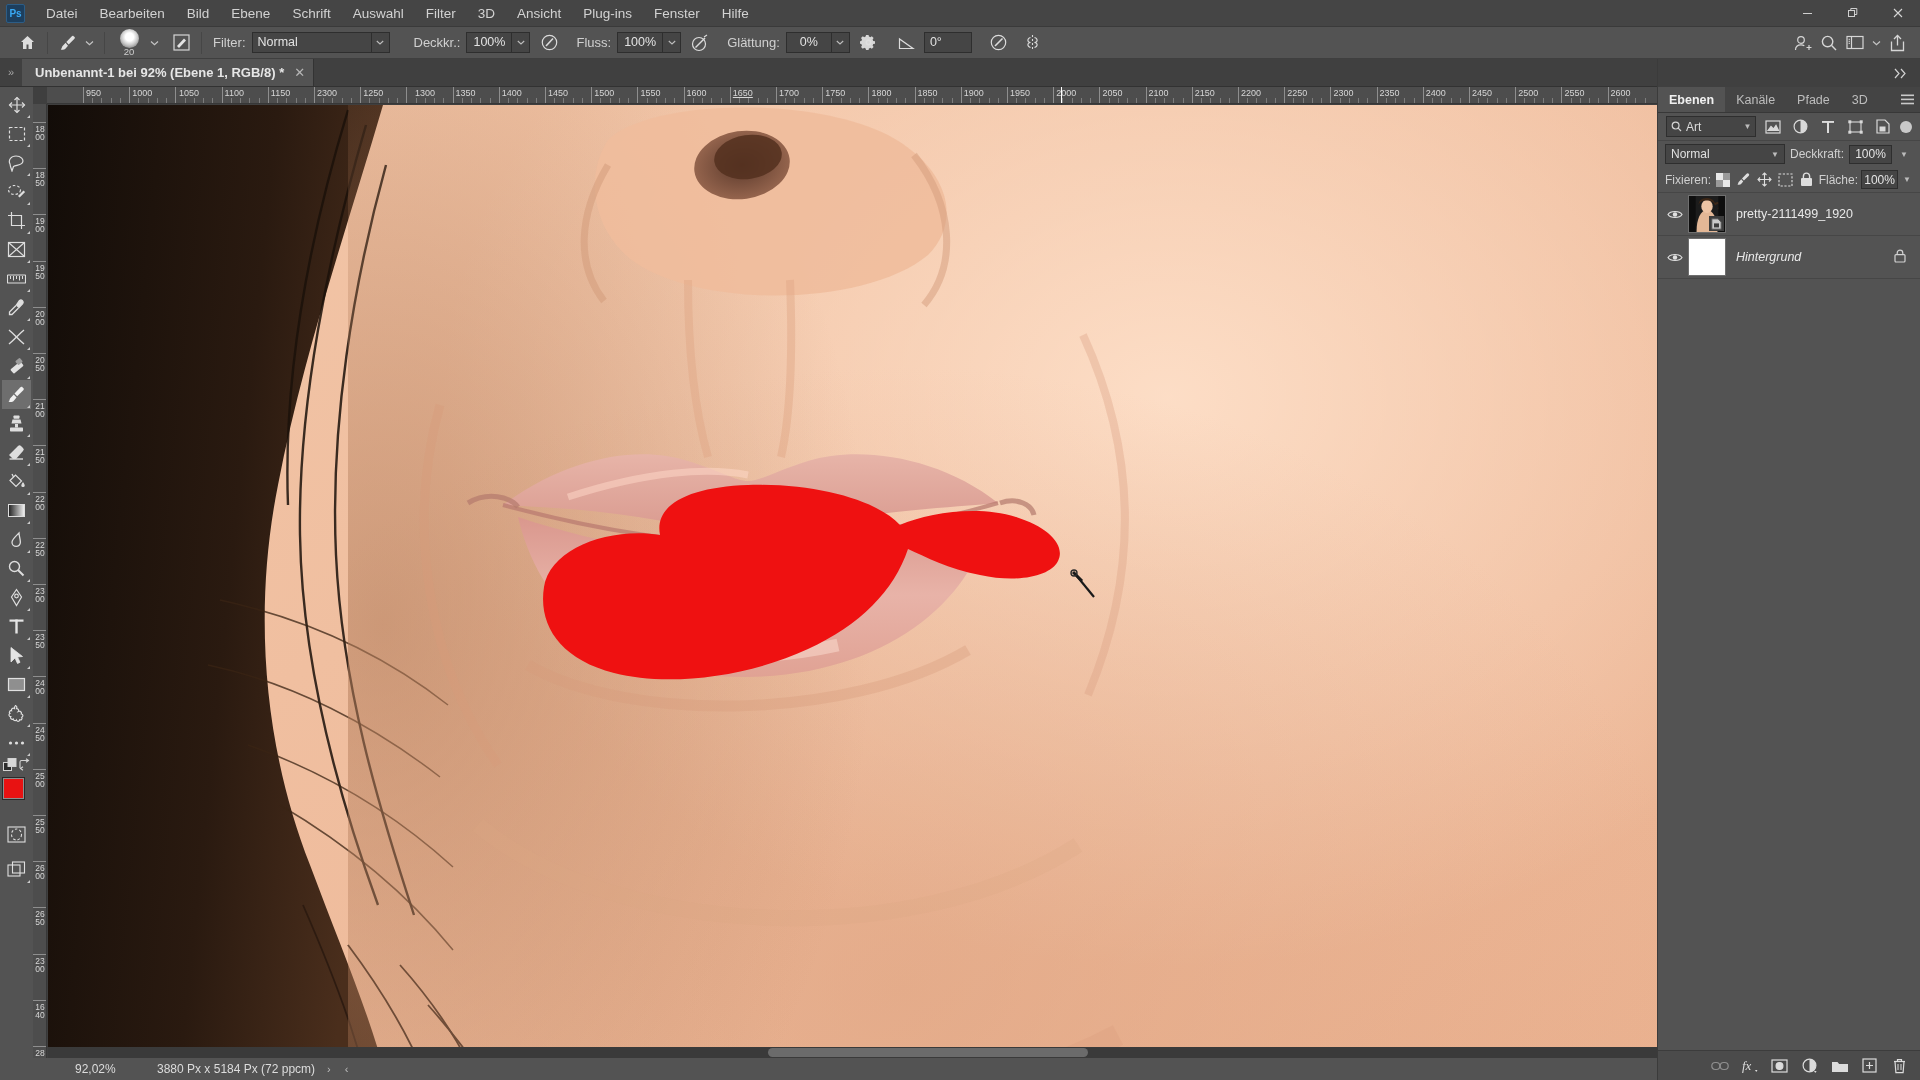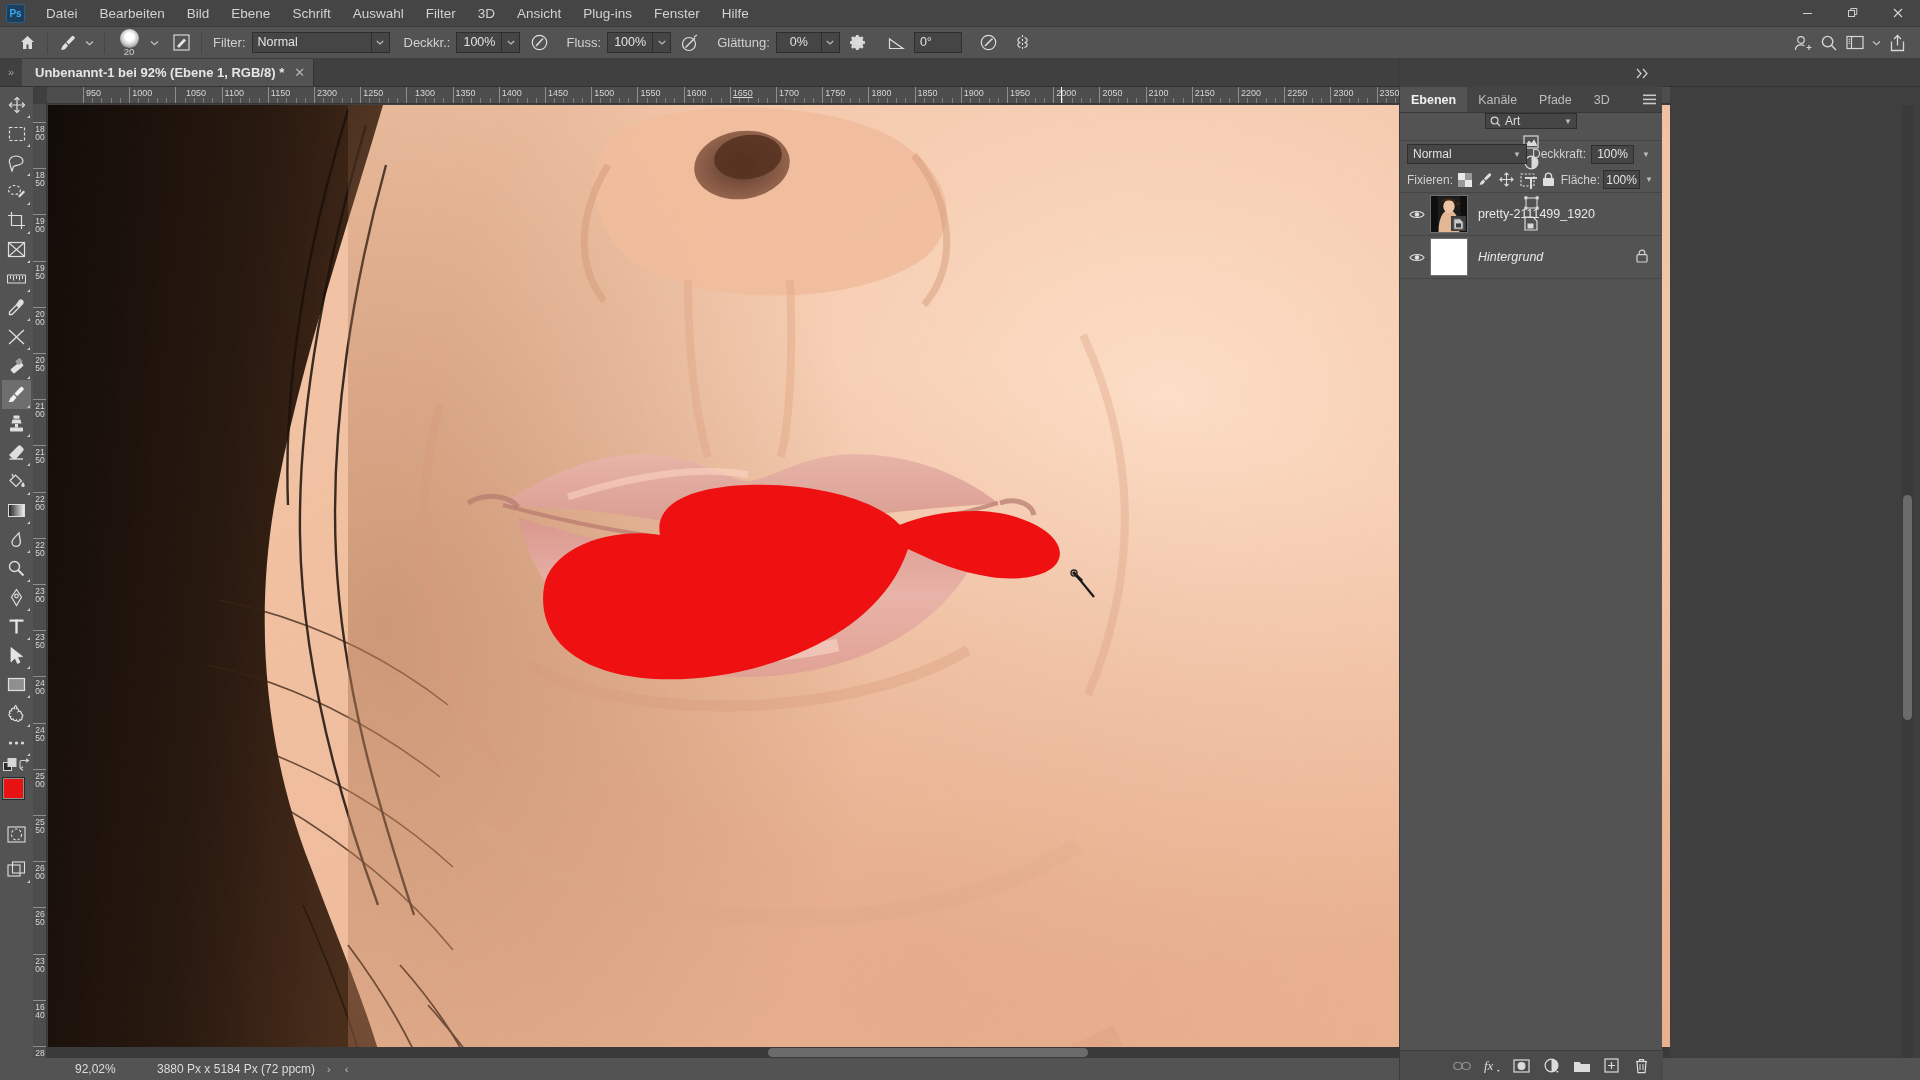--- a/index.html
+++ b/index.html
@@ -4,21 +4,21 @@
 <style>
   * { box-sizing: border-box; margin:0; padding:0; }
   html,body {
     width:1920px; height:1080px; overflow:hidden;
     background:#535353;
     font-family:"Liberation Sans", sans-serif;
     font-size:13px;
     color:#d4d4d4;
     -webkit-font-smoothing:antialiased;
   }
-  .app { position:relative; width:1662px; height:1080px; }
+  .app { position:relative; width:1920px; height:1080px; }
 
   
   .menubar {
     position:absolute; left:0; top:0; width:1920px; height:27px;
     background:#454545; display:flex; align-items:center;
     border-bottom:1px solid #3a3a3a;
   }
   .ps-logo {
     width:19px; height:19px; margin-left:6px; margin-right:10px;
     background:#1d3f5e; border:1px solid #2d5d86; border-radius:2px;
@@ -176,21 +176,20 @@
   }
   .ptab {
     padding:0 11px; display:flex; align-items:center; font-size:12.5px; color:#bdbdbd;
   }
   .ptab.active { background:#535353; color:#f0f0f0; font-weight:bold; }
   .ptab-menu { margin-left:auto; width:26px; display:flex; align-items:center; justify-content:center; color:#c9c9c9; }
 
   .filterrow {
     height:28px; display:flex; align-items:center; padding:0 8px; gap:6px;
     border-bottom:1px solid #464646;
-    flex-direction:column;
   }
   .kindsel {
     width:92px; height:21px; background:#454545; border:1px solid #2e2e2e;
     display:flex; align-items:center; padding:0 4px; font-size:12px; color:#dcdcdc; gap:4px;
   }
   .kindsel .cv { margin-left:auto; font-size:8px; color:#bbb; }
   .ficon { width:22px; height:22px; display:flex; align-items:center; justify-content:center; color:#d9d9d9; }
   .togglepill {
     margin-left:auto; width:12px; height:12px; border-radius:50%; background:#c9c9c9;
   }
@@ -326,21 +325,21 @@
     <div class="ob-label">Filter:</div>
     <div style="display:flex;">
       <div class="ob-field" style="width:120px;">Normal</div>
       <div class="ob-caret">
         <svg width="8" height="5" viewBox="0 0 8 5" stroke="#bdbdbd" fill="none" stroke-width="1.1">
             <path d="M.8 1 L4 4 L7.2 1"></path>
           </svg>
       </div>
     </div>
 
-    <div class="ob-label" style="margin-left:14px;">Deckkr.:</div>
+    <div class="ob-label" style="margin-left:24px;">Deckkr.:</div>
     <div style="display:flex;">
       <div class="ob-field" style="width:46px; text-align:center;">100%</div>
       <div class="ob-caret">
         <svg width="8" height="5" viewBox="0 0 8 5" stroke="#bdbdbd" fill="none" stroke-width="1.1">
             <path d="M.8 1 L4 4 L7.2 1"></path>
           </svg>
       </div>
     </div>
     <div class="ob-icon" style="margin-left:6px;">
       <svg width="19" height="19" viewBox="0 0 19 19" fill="none" stroke="#dcdcdc" stroke-width="1.2">
@@ -658,21 +657,21 @@
         <div class="rtick" style="left: 54.48px; height: 5px; background: rgb(124, 124, 124);"></div>
         <div class="rtick" style="left: 63.72px; height: 5px; background: rgb(124, 124, 124);"></div>
         <div class="rtick" style="left: 72.96px; height: 5px; background: rgb(124, 124, 124);"></div>
         <div class="rtick" style="left: 82.2px; height: 17px;"></div>
         <div class="rlabel" style="left: 85.2px;">1000</div>
         <div class="rtick" style="left: 91.44px; height: 5px; background: rgb(124, 124, 124);"></div>
         <div class="rtick" style="left: 100.68px; height: 5px; background: rgb(124, 124, 124);"></div>
         <div class="rtick" style="left: 109.92px; height: 5px; background: rgb(124, 124, 124);"></div>
         <div class="rtick" style="left: 119.16px; height: 5px; background: rgb(124, 124, 124);"></div>
         <div class="rtick" style="left: 128.4px; height: 17px;"></div>
-        <div class="rlabel" style="left: 139px;">1050</div>
+        <div class="rlabel" style="left: 132px;">1050</div>
         <div class="rtick" style="left: 137.64px; height: 5px; background: rgb(124, 124, 124);"></div>
         <div class="rtick" style="left: 146.88px; height: 5px; background: rgb(124, 124, 124);"></div>
         <div class="rtick" style="left: 156.12px; height: 5px; background: rgb(124, 124, 124);"></div>
         <div class="rtick" style="left: 165.36px; height: 5px; background: rgb(124, 124, 124);"></div>
         <div class="rtick" style="left: 174.6px; height: 17px;"></div>
         <div class="rlabel" style="left: 177.6px;">1100</div>
         <div class="rtick" style="left: 183.84px; height: 5px; background: rgb(124, 124, 124);"></div>
         <div class="rtick" style="left: 193.08px; height: 5px; background: rgb(124, 124, 124);"></div>
         <div class="rtick" style="left: 202.32px; height: 5px; background: rgb(124, 124, 124);"></div>
         <div class="rtick" style="left: 211.56px; height: 5px; background: rgb(124, 124, 124);"></div>

